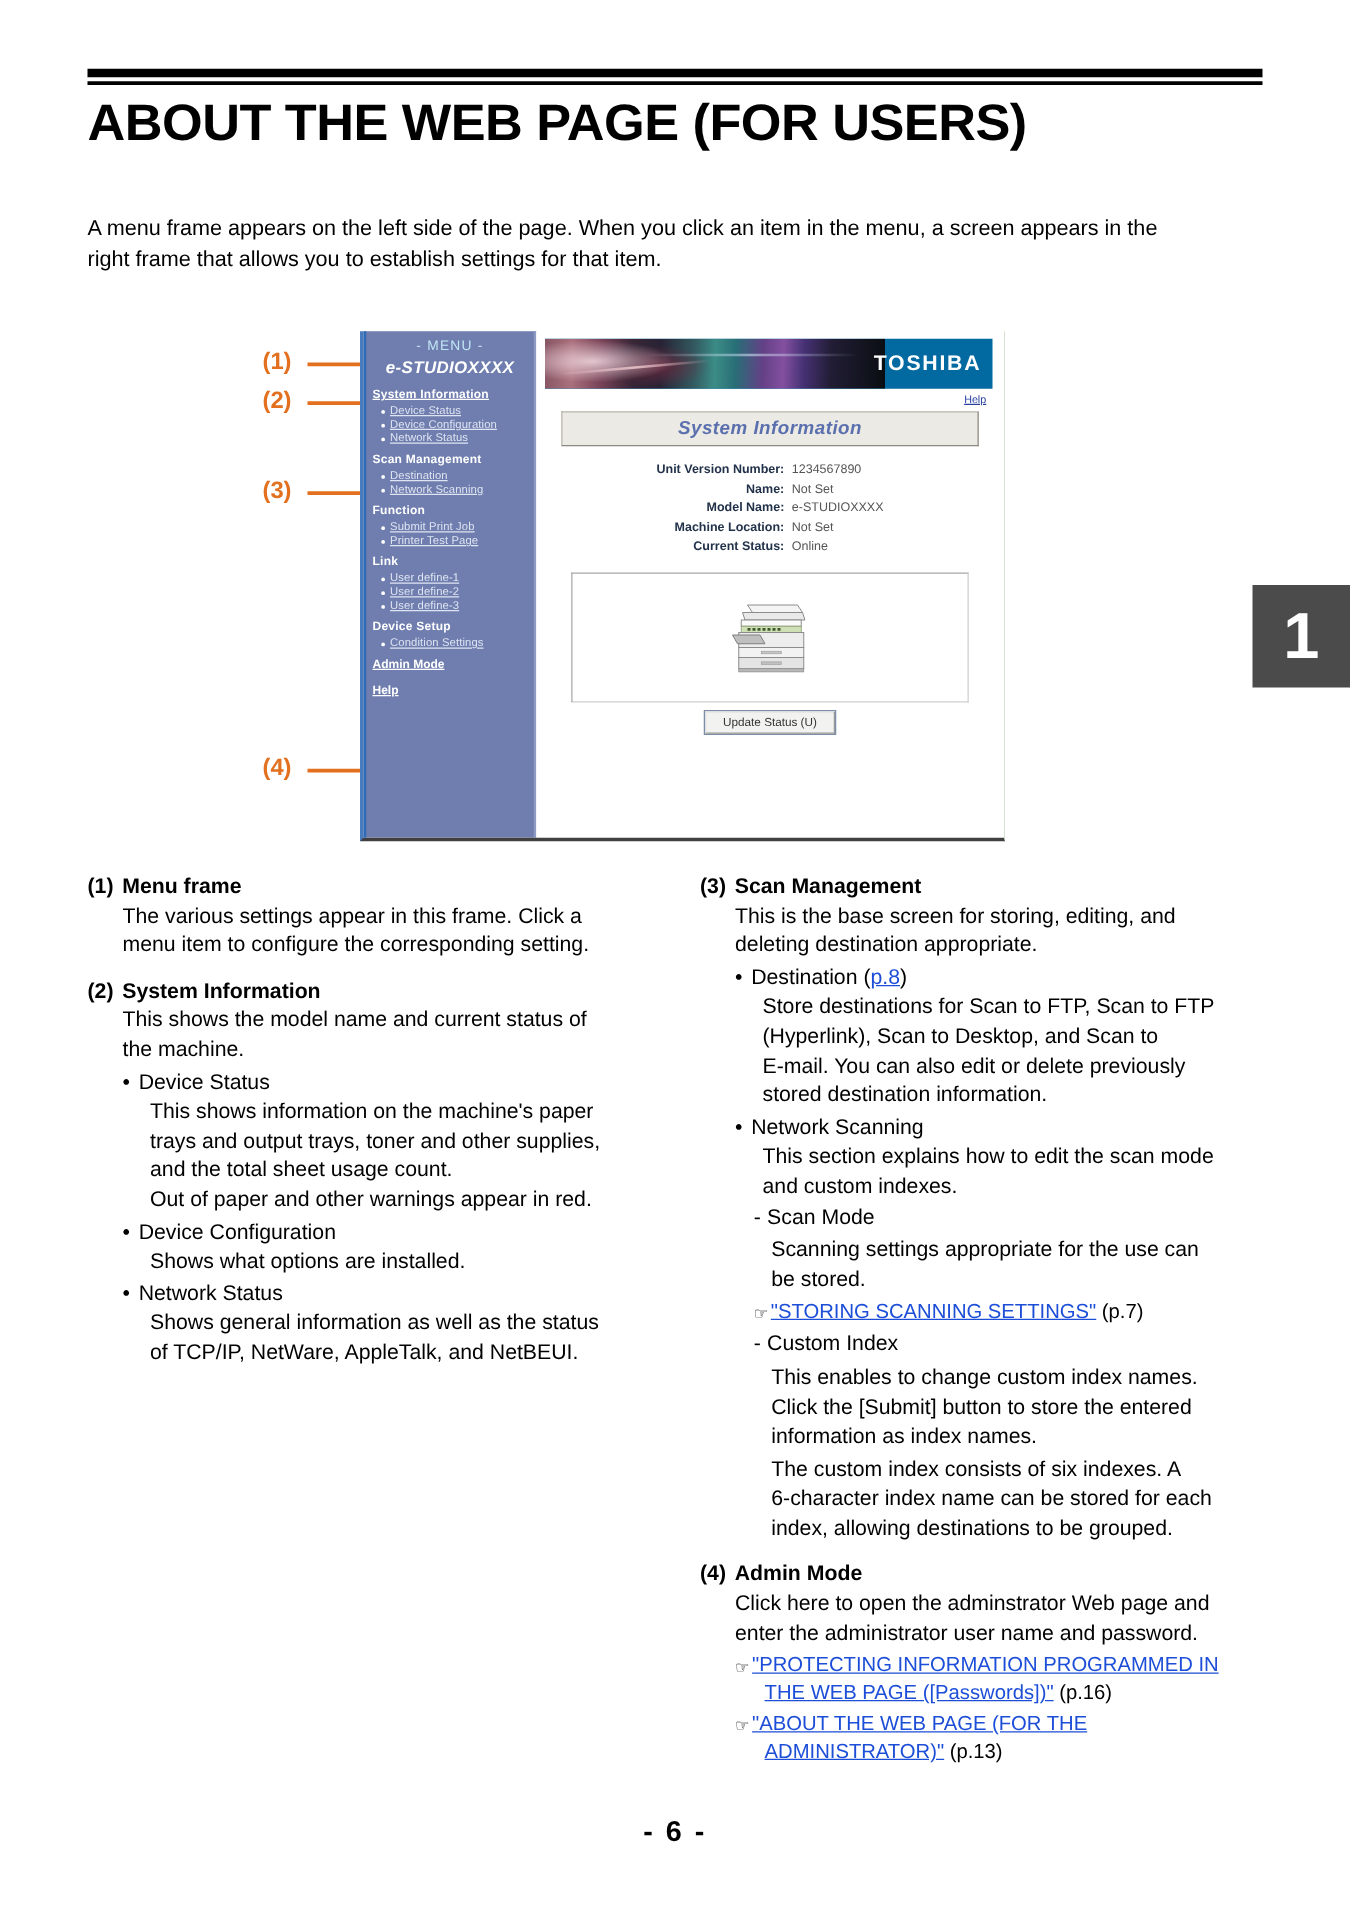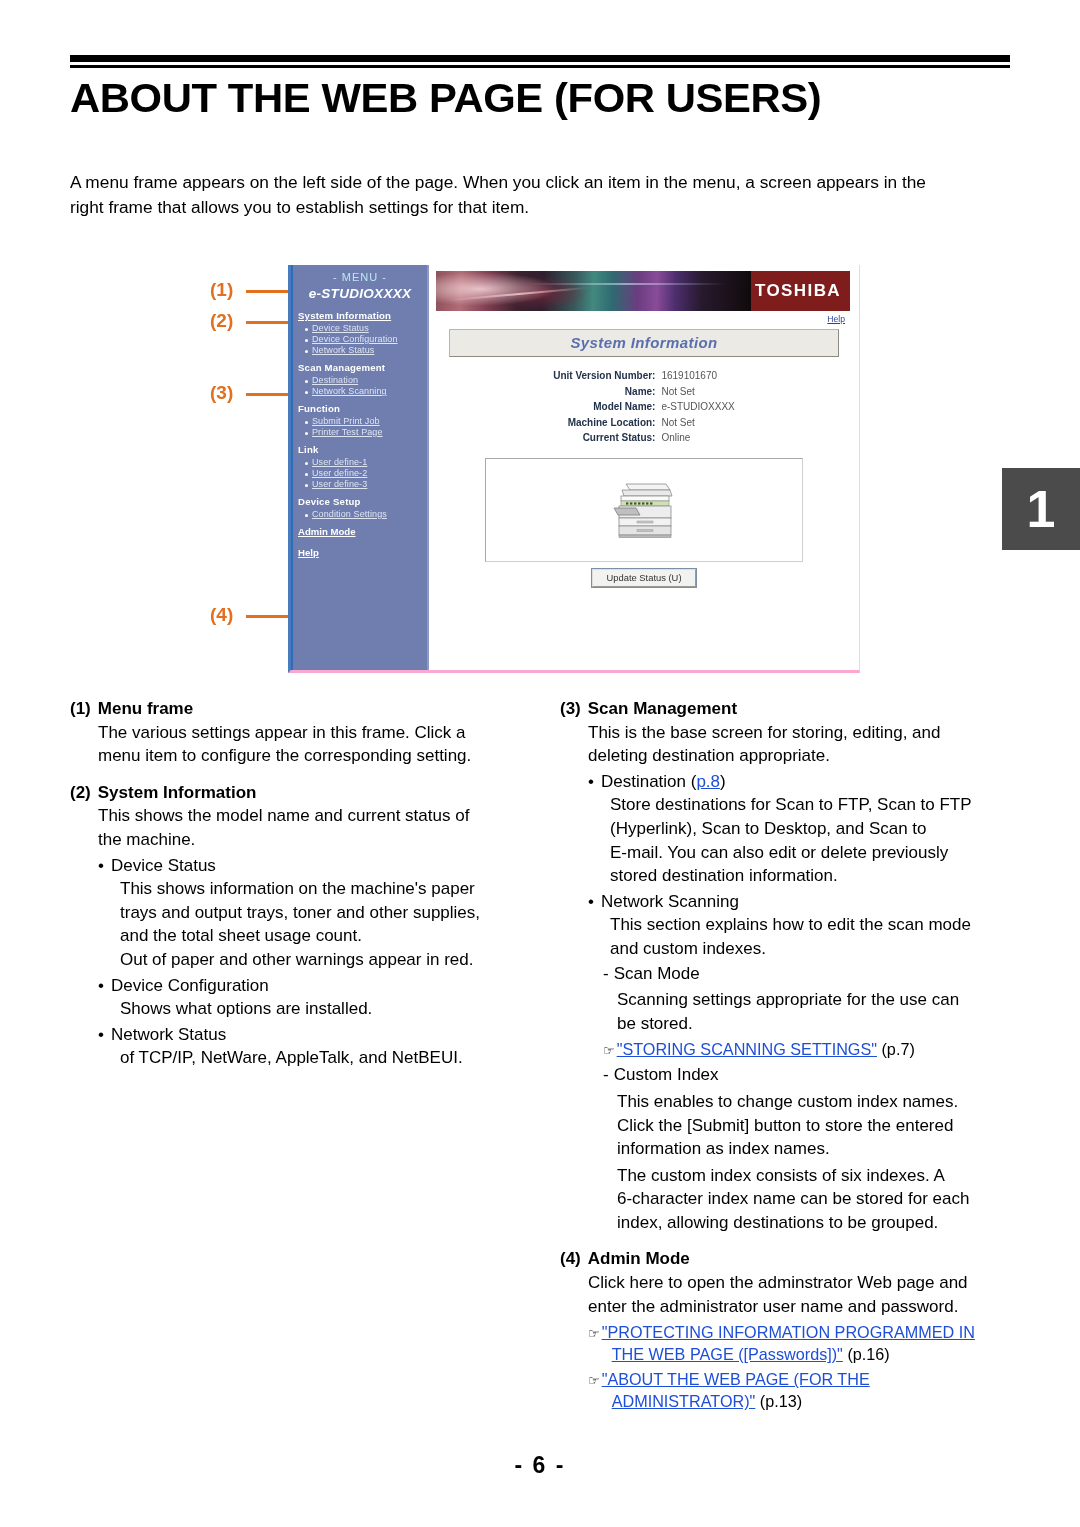--- a/index.html
+++ b/index.html
@@ -48,24 +48,24 @@
   }
 
   
   .callout { position:absolute; color:#e2701e; font-size:19px; font-weight:bold; }
   .callout .num { position:absolute; left:0; top:-13px; white-space:nowrap; }
   .lead { position:absolute; height:3px; background:#e2701e; top:-2px; }
 
   
   .shot {
     position:absolute; left:288px; top:265px;
-    width:572px; height:408px;
+    width:516px; height:408px;
     background:#ffffff;
     border-left:3px solid #4a7bbd;
-    border-bottom:3px solid #f9a8d4;
+    border-bottom:3px solid #404040;
     border-right:1px solid #d7e3d2;
   }
   .shot-inner { position:absolute; inset:0; display:flex; }
 
   
   .menu-frame {
     width:138px; flex:0 0 138px;
     background:#6f7eae;
     border-left:2px solid #2e6bb8;
     border-right:2px solid #8e9ac4;
@@ -104,21 +104,21 @@
   .menu-solo {
     padding-left:5px; font-weight:bold; font-size:9.6px;
     text-decoration:underline; color:#ffffff; margin-bottom:10px;
   }
 
   
   .right-frame {
     flex:1; background:#ffffff; position:relative; padding:4px 6px 0 6px;
   }
   .banner {
-    height:40px; background:#7f1d1d; position:relative; overflow:hidden;
+    height:40px; background:#0369a1; position:relative; overflow:hidden;
     margin:2px 3px 0 1px;
   }
   .banner-art {
     position:absolute; left:0; top:0; bottom:0; width:76%;
     background:
       radial-gradient(ellipse 40% 70% at 14% 45%, rgba(255,225,230,0.85), rgba(150,60,70,0) 60%),
       radial-gradient(ellipse 22% 60% at 33% 55%, rgba(120,40,60,0.8), rgba(0,0,0,0) 70%),
       linear-gradient(92deg,
         #8f5560 0%, #b4727c 8%, #7d3f52 17%,
         #3a2230 26%, #2a2030 34%,
@@ -337,21 +337,21 @@
       </div>
 
       <div class="help-link">Help</div>
 
       <div class="panel-title">System Information</div>
 
       <table class="info-table">
         <tbody>
             <tr>
           <td class="k">Unit Version Number:</td>
-          <td class="v">1619101670</td>
+          <td class="v">1234567890</td>
         </tr>
         <tr>
           <td class="k">Name:</td>
           <td class="v">Not Set</td>
         </tr>
         <tr>
           <td class="k">Model Name:</td>
           <td class="v">e-STUDIOXXXX</td>
         </tr>
         <tr>
@@ -436,20 +436,21 @@
   </div>
   <div class="sub">
     <div>Shows what options are installed.</div>
   </div>
 
   <div class="bullet">
     <span class="b">•</span>
     <span>Network Status</span>
   </div>
   <div class="sub">
+    <div>Shows general information as well as the status</div>
     <div>of TCP/IP, NetWare, AppleTalk, and NetBEUI.</div>
   </div>
 
 </div>
 
 <div class="col col-right">
 
   <div class="sec-head">
     <span class="n">(3)</span>
     <span>Scan Management</span>

